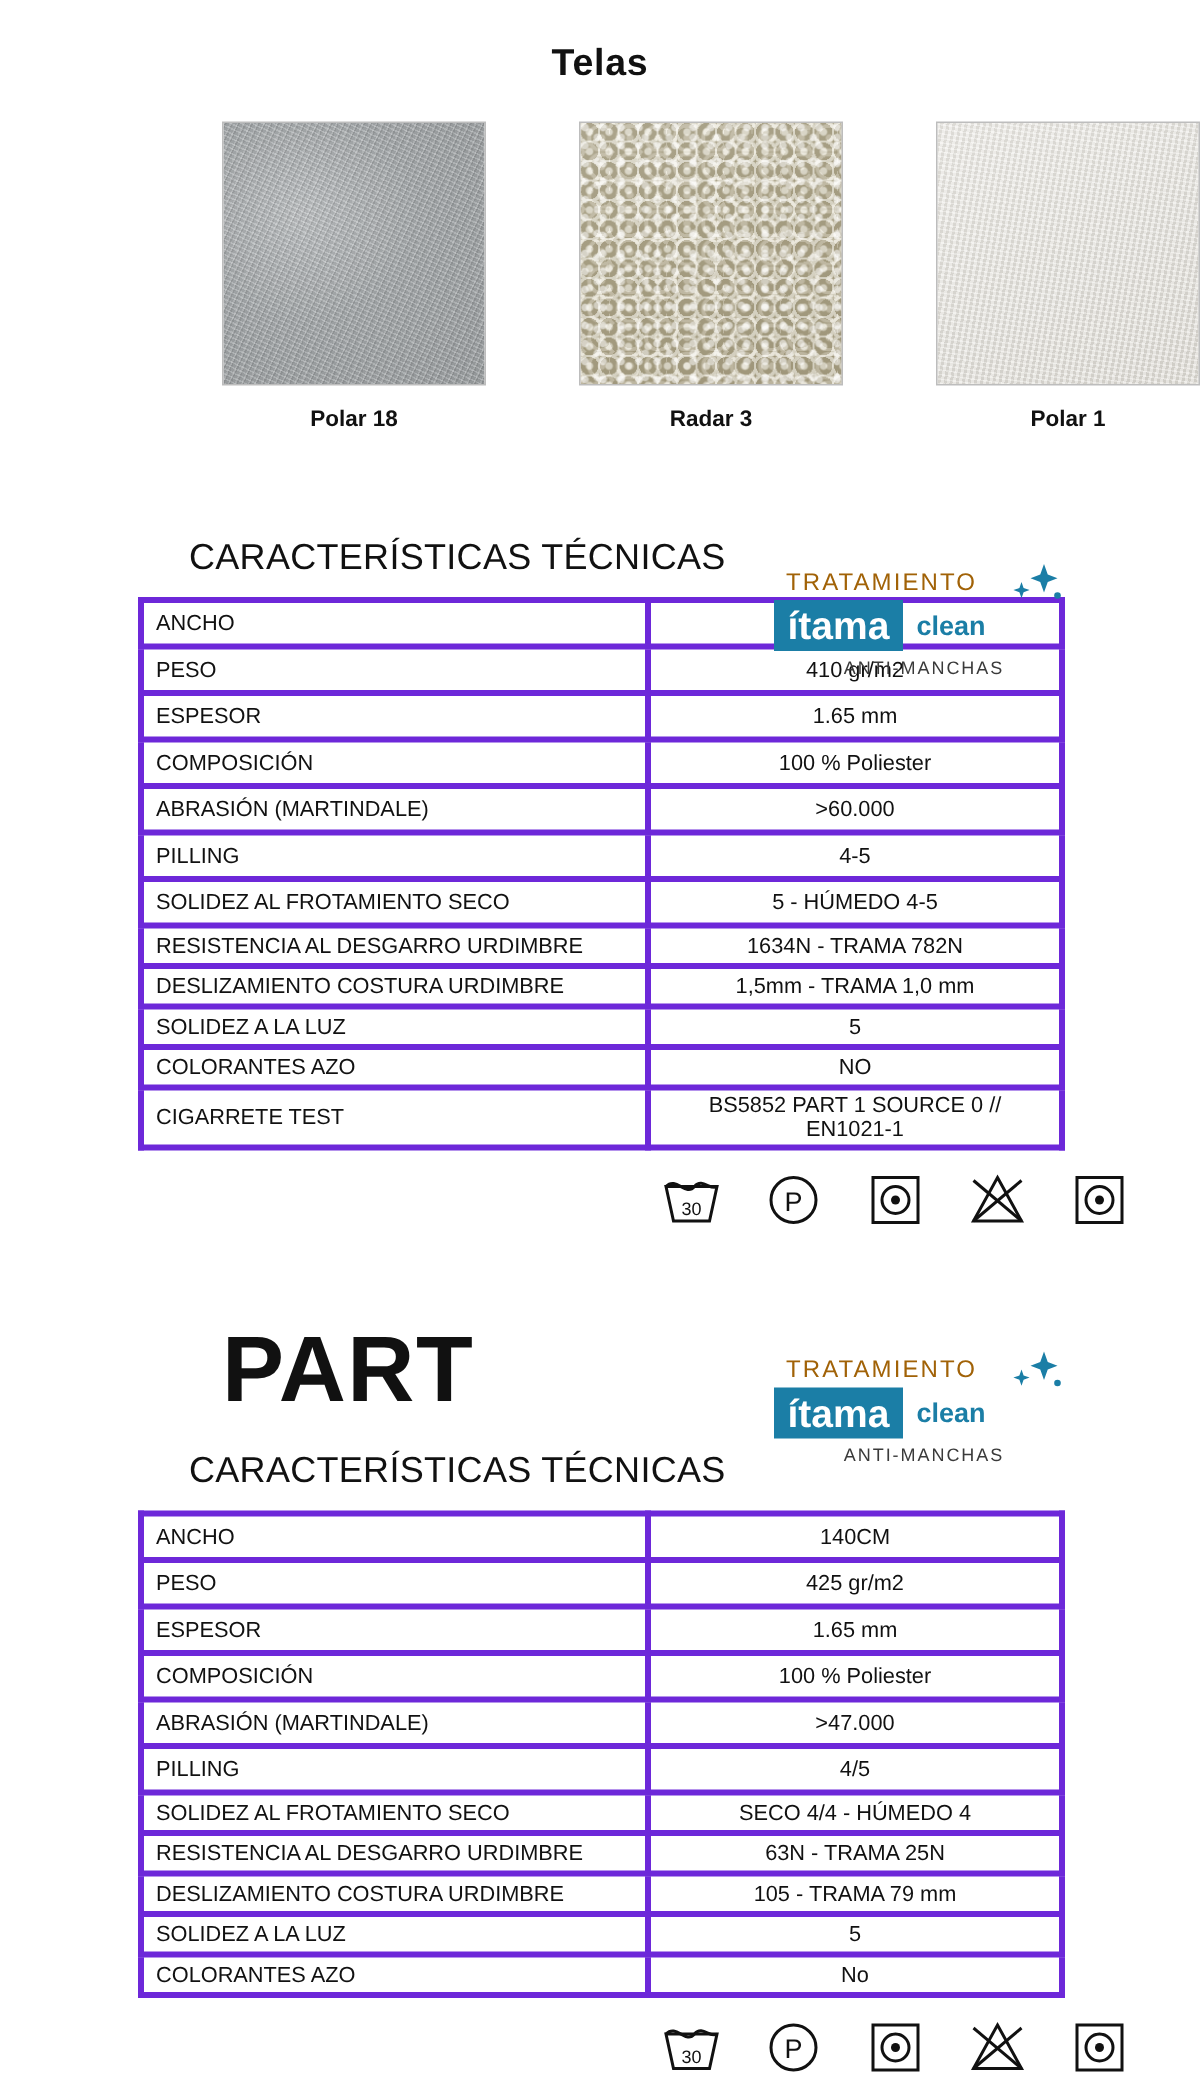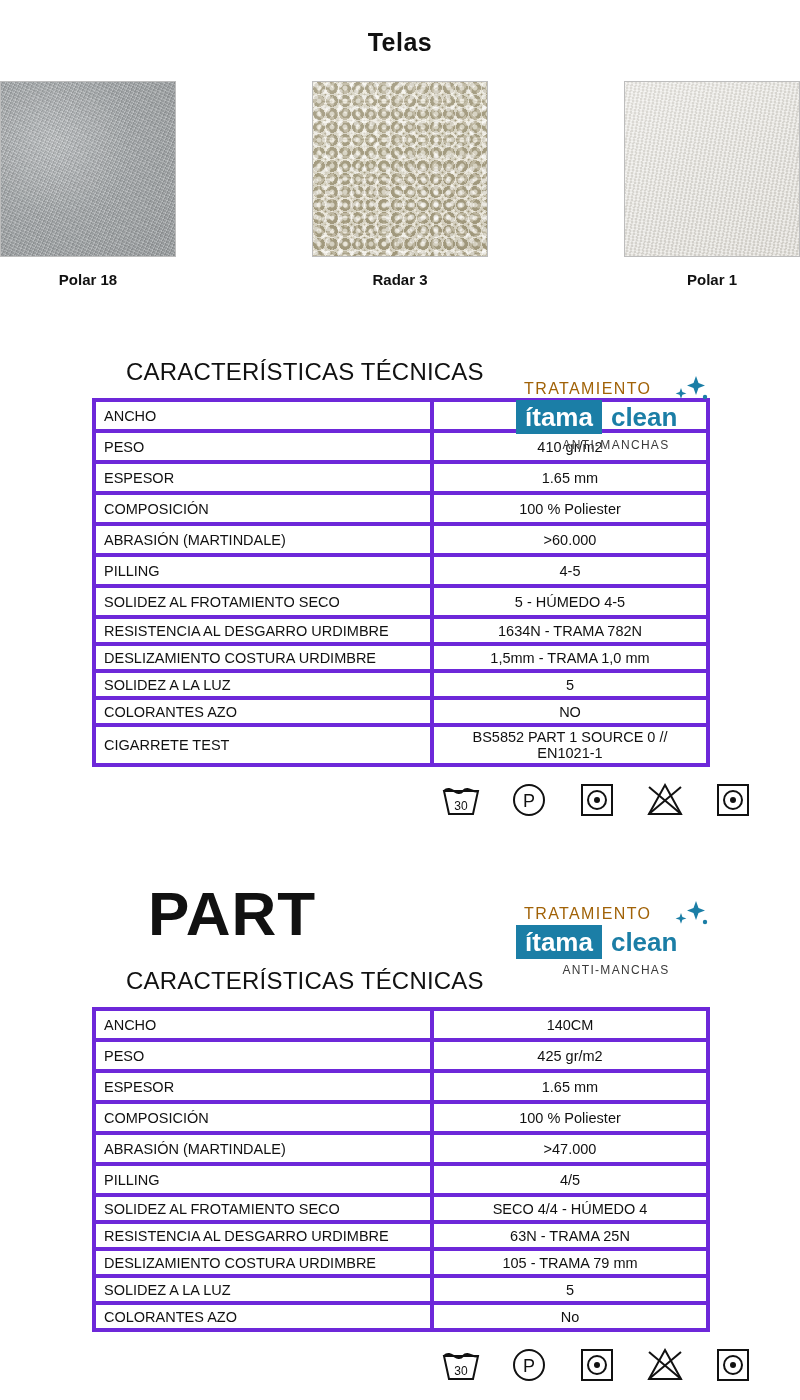--- a/index.html
+++ b/index.html
@@ -20,21 +20,21 @@
     text-align: center;
     font-size: 25px;
     font-weight: bold;
     margin-top: 28px;
     letter-spacing: 0.5px;
   }
 
   
   .swatch-row {
     display: flex;
-    justify-content: space-between;
+    justify-content: flex-end;
     gap: 62px;
     margin-top: 24px;
   }
   .swatch-cell {
     width: 176px;
     text-align: center;
   }
   .swatch {
     width: 176px;
     height: 176px;
@@ -127,21 +127,21 @@
     color: #ffffff;
     font-size: 26px;
     font-weight: bold;
     padding: 0 9px;
     display: flex;
     align-items: center;
     line-height: 1;
   }
   .itama-right {
     color: #1b7ea6;
-    font-size: 26px;
+    font-size: 18px;
     font-weight: bold;
     padding-left: 9px;
     display: flex;
     align-items: center;
     line-height: 1;
   }
   .itama-anti {
     font-size: 12px;
     color: #3a3a3a;
     letter-spacing: 1.3px;

